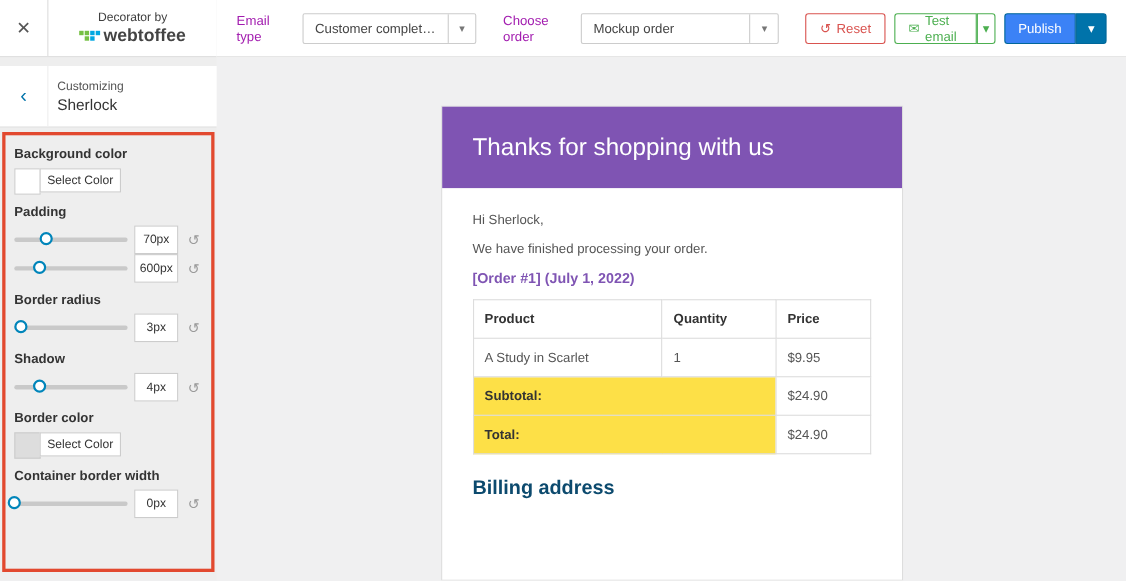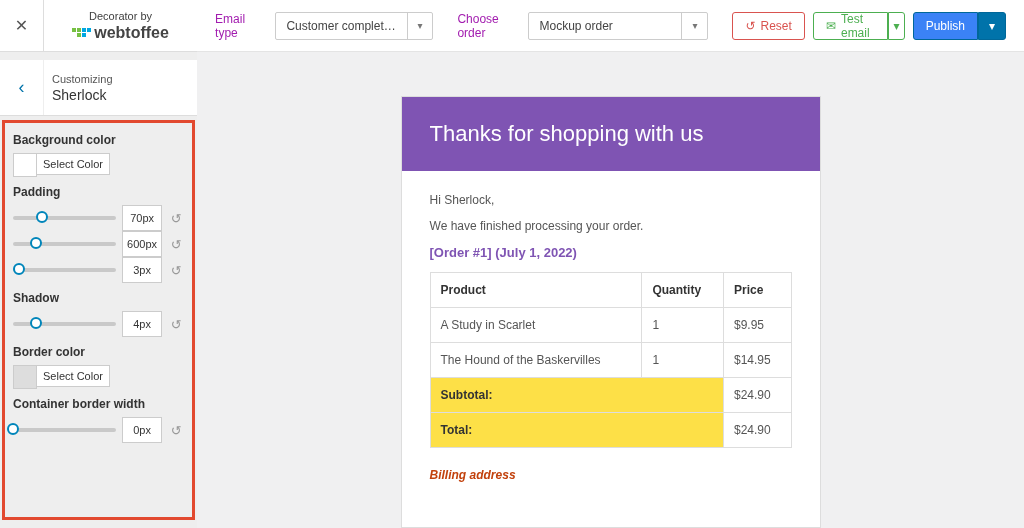--- a/index.html
+++ b/index.html
@@ -52,21 +52,21 @@
 .preview-wrap { flex: 1; overflow: hidden; padding: 44px 0 0 0; display: flex; justify-content: center; }
 .email-card { width: 420px; border: 1px solid #ddd; background: #fff; font-family: Helvetica, Arial, sans-serif; }
 .email-header { background: #7f54b3; color: #fff; padding: 24px 28px; font-size: 22px; font-weight: 300; }
 .email-body { padding: 22px 28px; font-size: 12px; color: #555; }
 .email-body p { margin-bottom: 12px; }
 .order-title { color: #7f54b3; font-weight: bold; font-size: 13px; margin: 6px 0 12px; }
 .order-table { width: 100%; border-collapse: collapse; font-size: 12px; }
 .order-table th, .order-table td { border: 1px solid #ddd; padding: 10px 10px; text-align: left; }
 .order-table th { background: #fff; font-weight: bold; color: #333; }
 .order-table .sumrow th { background: #fde047; }
-.billing-title { color: #c2410c; font-weight: bold; font-size: 12px; margin-top: 20px; font-style: italic; }
+.billing-title { color: #0c4a6e; font-weight: bold; font-size: 18px; margin-top: 20px; }
 </style>
 </head>
 <body>
 
 <div class="app">
   <div class="sidebar">
     <div class="brand-row">
       <div class="close-cell">
         <span>✕</span>
       </div>
@@ -116,20 +116,21 @@
       </div>
 
       <div class="slider-row">
         <div class="slider-track">
             <div class="slider-handle" style="left:22%"></div>
           </div>
         <div class="slider-val">600px</div>
         <div class="reset-icon">↺</div>
       </div>
 
+      <div class="ctrl-label">Border radius</div>
       <div class="slider-row">
         <div class="slider-track">
             <div class="slider-handle" style="left:6%"></div>
           </div>
         <div class="slider-val">3px</div>
         <div class="reset-icon">↺</div>
       </div>
 
       <div class="ctrl-label">Shadow</div>
       <div class="slider-row">
@@ -210,25 +211,20 @@
                 <th>Quantity</th>
                 <th>Price</th>
               </tr>
             </thead>
             <tbody>
               <tr>
                 <td>A Study in Scarlet</td>
                 <td>1</td>
                 <td>$9.95</td>
               </tr>
-              <tr>
-                <td>The Hound of the Baskervilles</td>
-                <td>1</td>
-                <td>$14.95</td>
-              </tr>
               <tr class="sumrow">
                 <th colspan="2">Subtotal:</th>
                 <td>$24.90</td>
               </tr>
               <tr class="sumrow">
                 <th colspan="2">Total:</th>
                 <td>$24.90</td>
               </tr>
             </tbody>
           </table>

